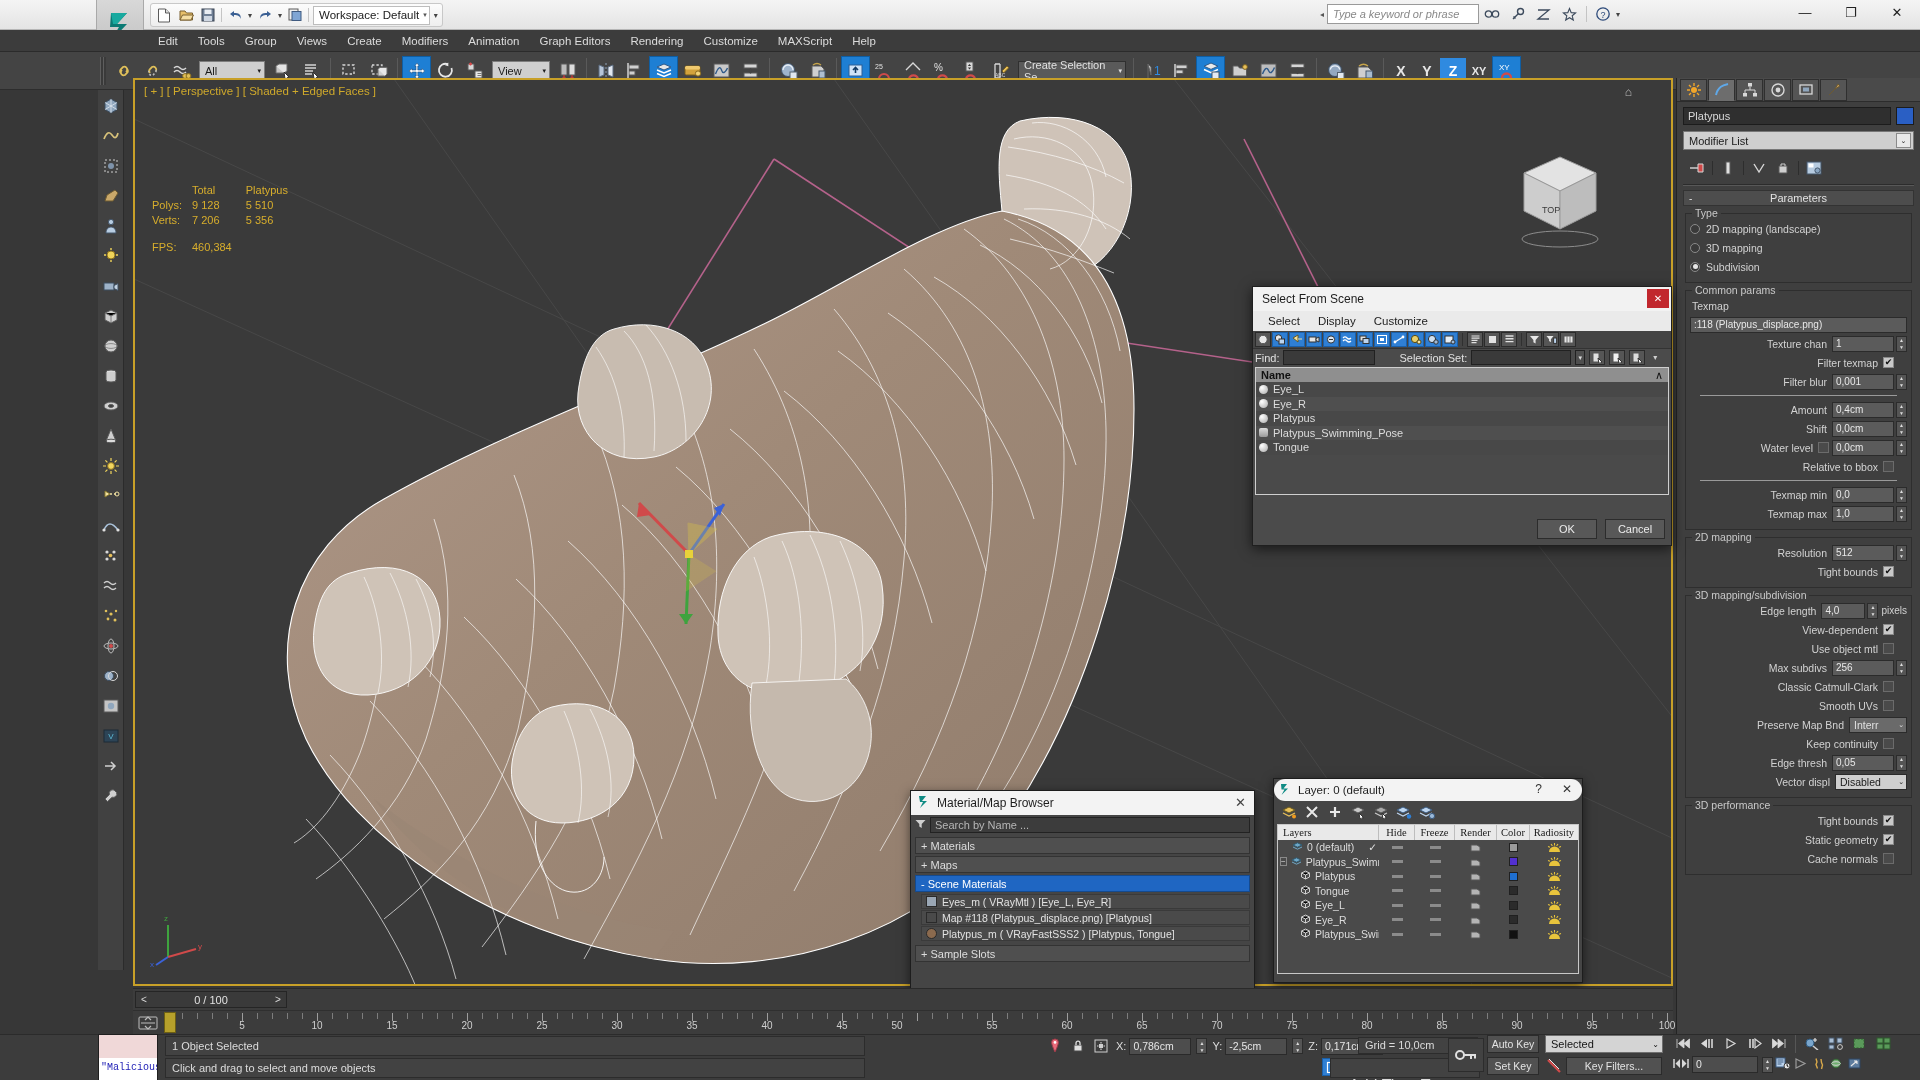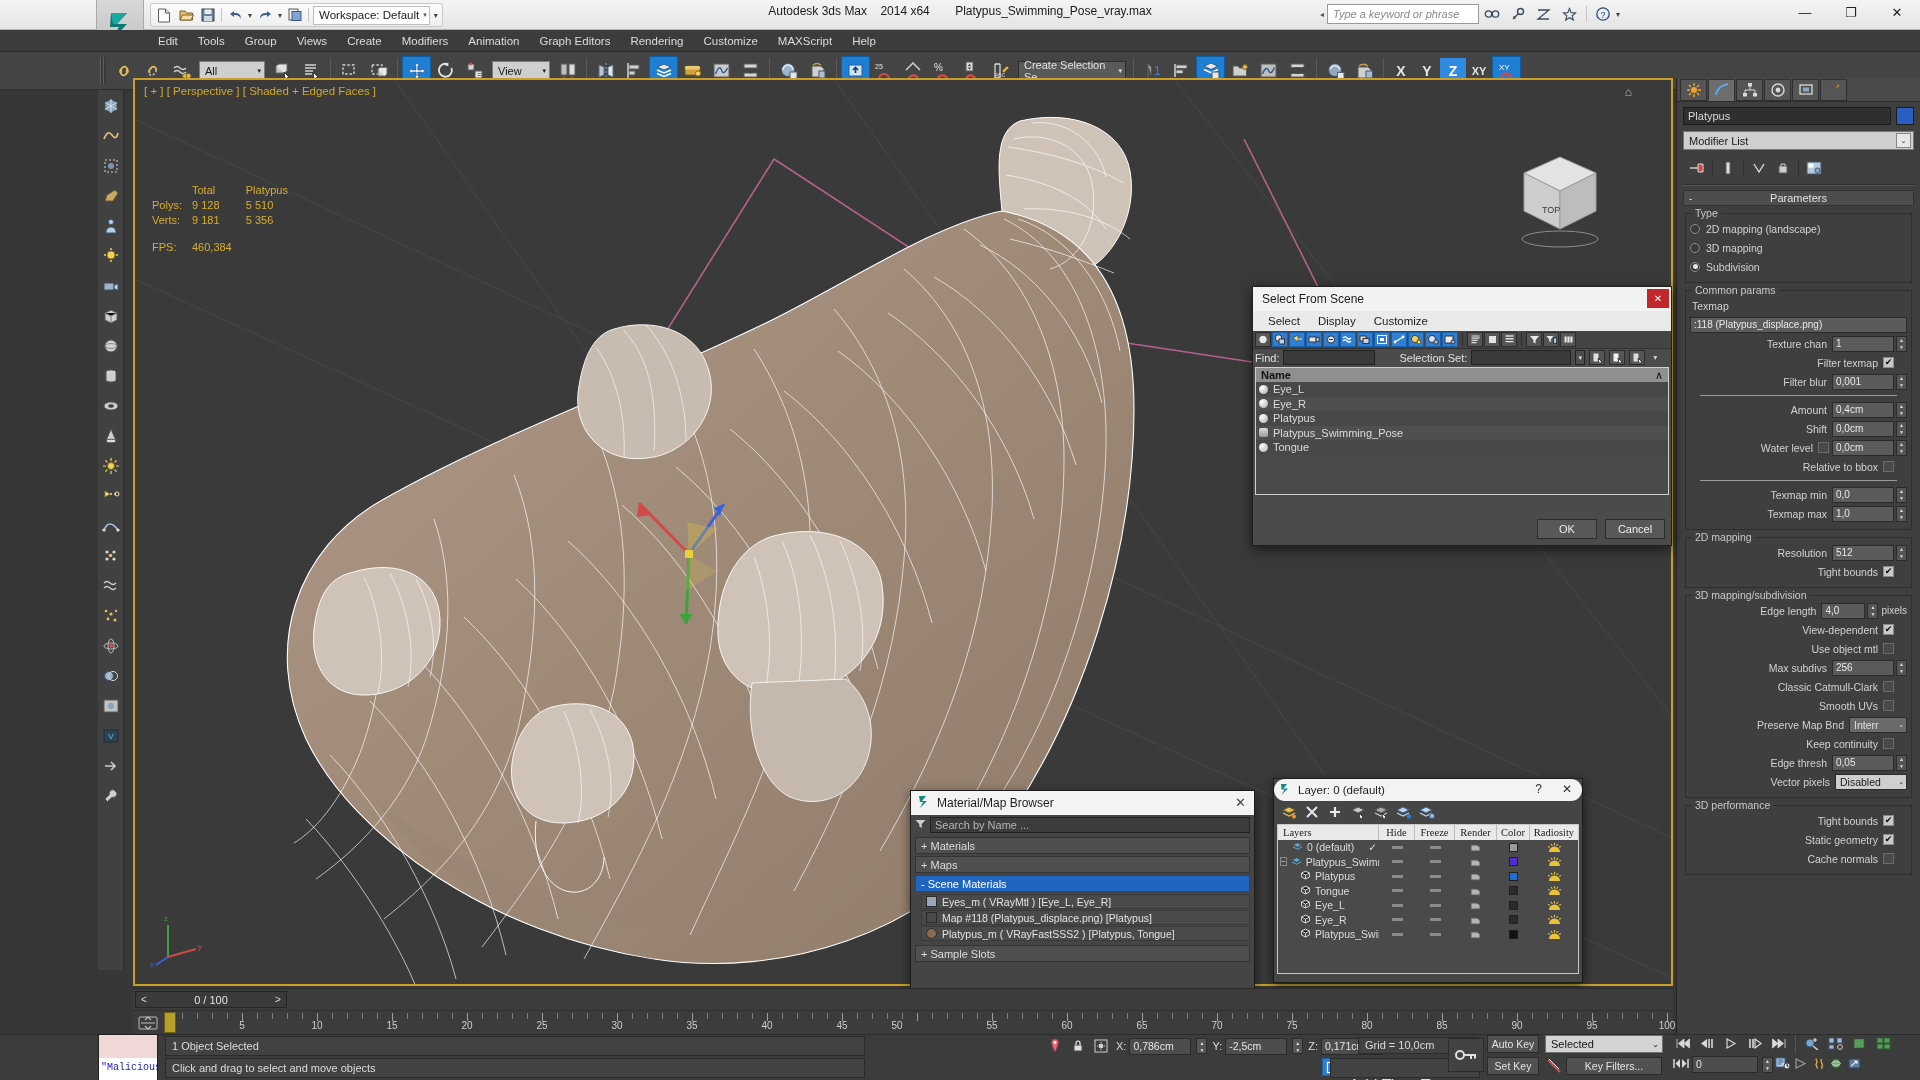--- a/index.html
+++ b/index.html
@@ -294,26 +294,20 @@
 
   .vsep{ width:1px; height:18px; background:#2b2b2b; border-right:1px solid #565656; margin:0 3px; }
   svg{ pointer-events:none; }
 </style>
 </head>
 <body>
 
 <div class="app">
 
   <div class="titlebar">
-    <div class="app-title">
-      <span>Autodesk 3ds Max</span>
-      <span>&nbsp;&nbsp;</span>
-      <span>2014 x64</span>
-      <span class="fn">Platypus_Swimming_Pose_vray.max</span>
-    </div>
 
     <div class="tb-logo">
       <svg width="26" height="34" viewBox="0 0 26 34">
         <path d="M4 3 L20 3 L10 14 L20 14 L4 31 L12 17 L3 17 Z" fill="#0b7a74"></path>
         <path d="M4 3 L20 3 L10 14 L6 14 Z" fill="#18a99f"></path>
       </svg>
     </div>
 
     <div class="qat">
       <span class="qicon">
@@ -1006,21 +1000,21 @@
           <td>Total</td>
           <td>Platypus</td>
         </tr>
         <tr>
           <td class="lbl">Polys:</td>
           <td>9 128</td>
           <td>5 510</td>
         </tr>
         <tr>
           <td class="lbl">Verts:</td>
-          <td>9 181</td>
+          <td>7 206</td>
           <td>5 356</td>
         </tr>
         <tr class="vp-fps">
           <td class="lbl" style="padding-top:12px">FPS:</td>
           <td style="padding-top:12px">460,384</td>
           <td></td>
         </tr>
       </tbody>
         </table>
     </div>
@@ -1299,21 +1293,21 @@
         </div>
         <div class="row">
           <span class="lab" style="flex:1">Edge thresh</span>
           <span class="fld" style="width:62px">0,05</span>
           <span class="spin">
               <i>▲</i>
               <i>▼</i>
             </span>
         </div>
         <div class="row">
-          <span class="lab" style="flex:1">Vector pixels</span>
+          <span class="lab" style="flex:1">Vector displ</span>
           <span class="drop lt" style="width:72px">
             <span>Disabled</span>
             <span style="font-size:7px">⌄</span>
           </span>
         </div>
       </div>
 
       <div class="grp">
         <div class="gl">3D performance</div>
         <div class="row">

